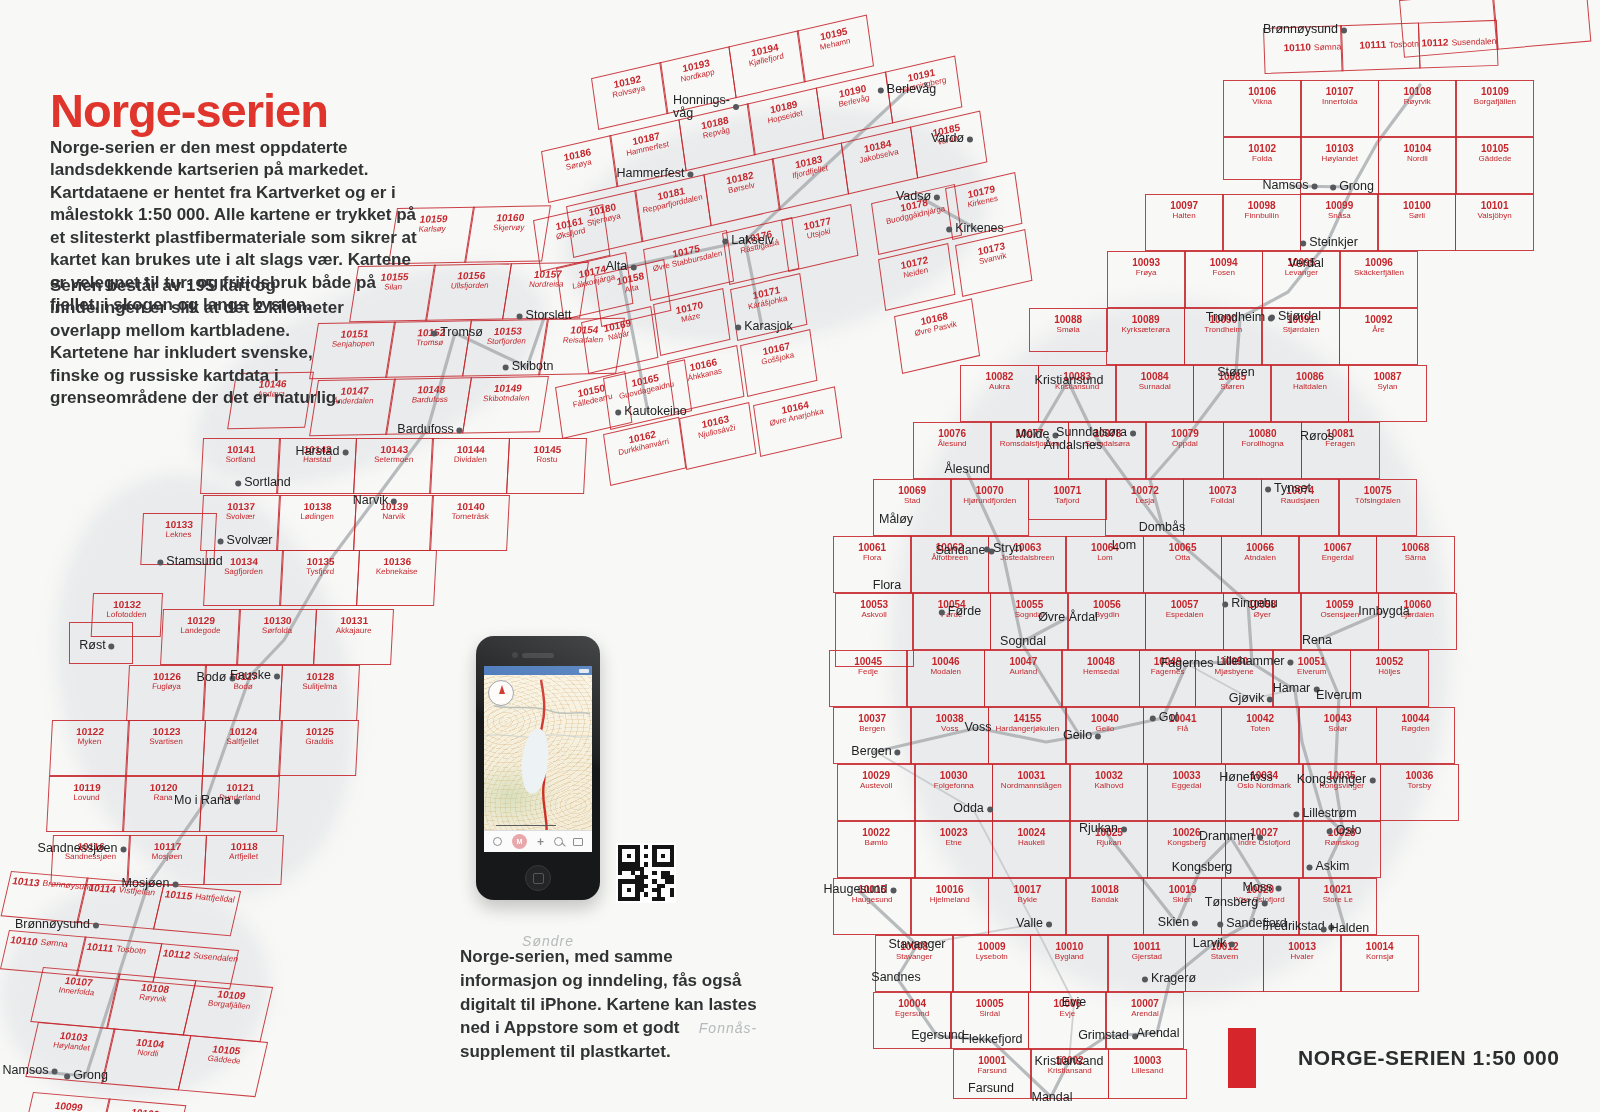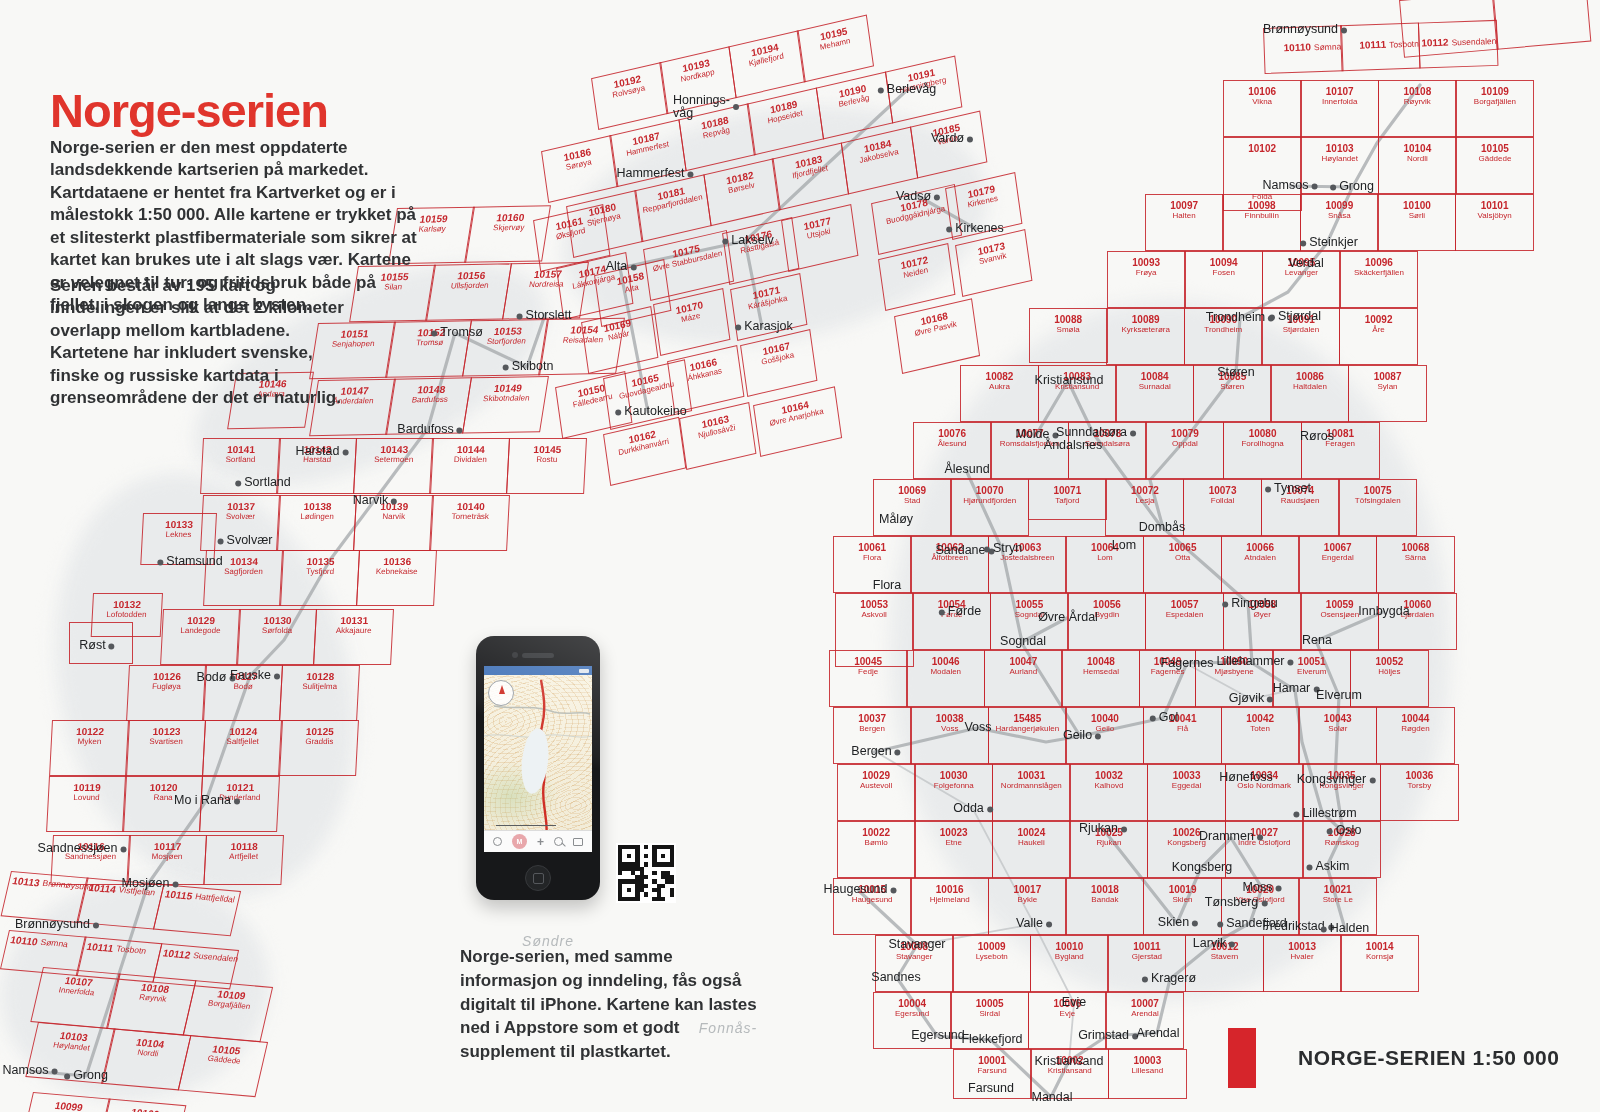--- a/index.html
+++ b/index.html
@@ -606,21 +606,21 @@
         <div class="map-cell" style="width: 79px; height: 57px;">
           <div class="cnum">10108</div>
           <div class="cnm">Røyrvik</div>
         </div>
         <div class="map-cell" style="width: 79px; height: 57px;">
           <div class="cnum">10109</div>
           <div class="cnm">Borgafjällen</div>
         </div>
       </div>
       <div class="grid-row" style="left: 1224px; top: 137px; transform: rotate(0deg) skewX(0deg);">
-        <div class="map-cell" style="width: 79px; height: 74px; gap: 38px;">
+        <div class="map-cell" style="width: 79px; height: 43px;">
           <div class="cnum">10102</div>
           <div class="cnm">Folda</div>
         </div>
         <div class="map-cell" style="width: 79px; height: 57px;">
           <div class="cnum">10103</div>
           <div class="cnm">Høylandet</div>
         </div>
         <div class="map-cell" style="width: 79px; height: 57px;">
           <div class="cnum">10104</div>
           <div class="cnm">Nordli</div>
@@ -664,21 +664,21 @@
         <div class="map-cell" style="width: 79px; height: 57px;">
           <div class="cnum">10095</div>
           <div class="cnm">Levanger</div>
         </div>
         <div class="map-cell" style="width: 79px; height: 57px;">
           <div class="cnum">10096</div>
           <div class="cnm">Skäckerfjällen</div>
         </div>
       </div>
       <div class="grid-row" style="left: 1030px; top: 308px; transform: rotate(0deg) skewX(0deg);">
-        <div class="map-cell" style="width: 79px; height: 55px;">
+        <div class="map-cell" style="width: 79px; height: 44px;">
           <div class="cnum">10088</div>
           <div class="cnm">Smøla</div>
         </div>
         <div class="map-cell" style="width: 79px; height: 57px;">
           <div class="cnum">10089</div>
           <div class="cnm">Kyrksæterøra</div>
         </div>
         <div class="map-cell" style="width: 79px; height: 57px;">
           <div class="cnum">10090</div>
           <div class="cnm">Trondheim</div>
@@ -879,21 +879,21 @@
       <div class="grid-row" style="left: 834px; top: 707px; transform: rotate(0deg) skewX(0deg);">
         <div class="map-cell" style="width: 79px; height: 57px;">
           <div class="cnum">10037</div>
           <div class="cnm">Bergen</div>
         </div>
         <div class="map-cell" style="width: 79px; height: 57px;">
           <div class="cnum">10038</div>
           <div class="cnm">Voss</div>
         </div>
         <div class="map-cell" style="width: 79px; height: 57px;">
-          <div class="cnum">15485</div>
+          <div class="cnum">14155</div>
           <div class="cnm">Hardangerjøkulen</div>
         </div>
         <div class="map-cell" style="width: 79px; height: 57px;">
           <div class="cnum">10040</div>
           <div class="cnm">Geilo</div>
         </div>
         <div class="map-cell" style="width: 79px; height: 57px;">
           <div class="cnum">10041</div>
           <div class="cnm">Flå</div>
         </div>

